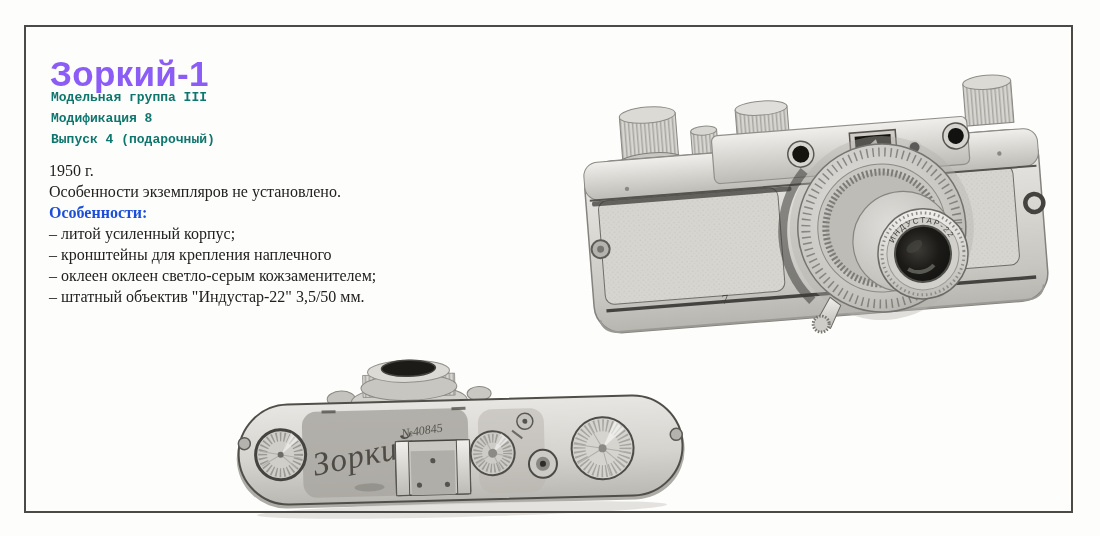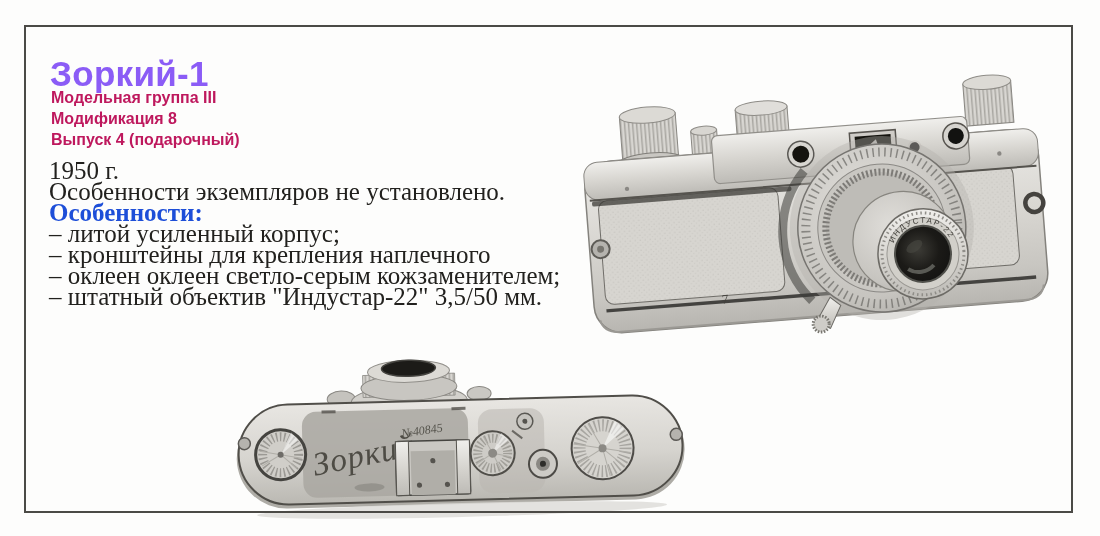--- a/index.html
+++ b/index.html
@@ -3,23 +3,23 @@
 <meta charset="utf-8">
 <style>
   html,body{margin:0;padding:0;background:#ffffff;}
   .page{position:relative;width:1100px;height:536px;background:#fdfdfc;overflow:hidden;
         font-family:"Liberation Serif",serif;color:#1c1b19;}
   .frame{position:absolute;left:24px;top:25px;width:1049px;height:488px;
          border:2px solid #4b4a46;box-sizing:border-box;background:transparent;}
   .photos{position:absolute;left:0;top:0;pointer-events:none;}
   .title{position:absolute;left:50px;top:33px;font-family:"Liberation Sans",sans-serif;
          font-weight:700;font-size:35px;letter-spacing:.3px;color:#8b5cf6;line-height:1;}
-  .subs{position:absolute;left:51px;top:87px;font-family:Liberation Sans, sans-serif;
-        font-weight:700;font-size:16px;line-height:21px;color:#be185d;}
-  .bodytext{position:absolute;left:49px;top:160px;font-size:25px;line-height:21px;
+  .subs{position:absolute;left:51px;top:87px;font-family:Liberation Mono, monospace;
+        font-weight:700;font-size:13px;line-height:21px;color:#0f766e;}
+  .bodytext{position:absolute;left:49px;top:160px;font-size:16px;line-height:21px;
             color:#22211e;white-space:nowrap;}
   .bodytext .bold{font-weight:700;color:#1d4ed8;}
   .note{position:absolute;left:50px;top:344px;font-style:italic;font-size:17.5px;
         line-height:21px;color:#2b2a27;white-space:nowrap;}
   .line{white-space:nowrap;}
 </style>
 </head>
 <body>
 
 <div class="page">

